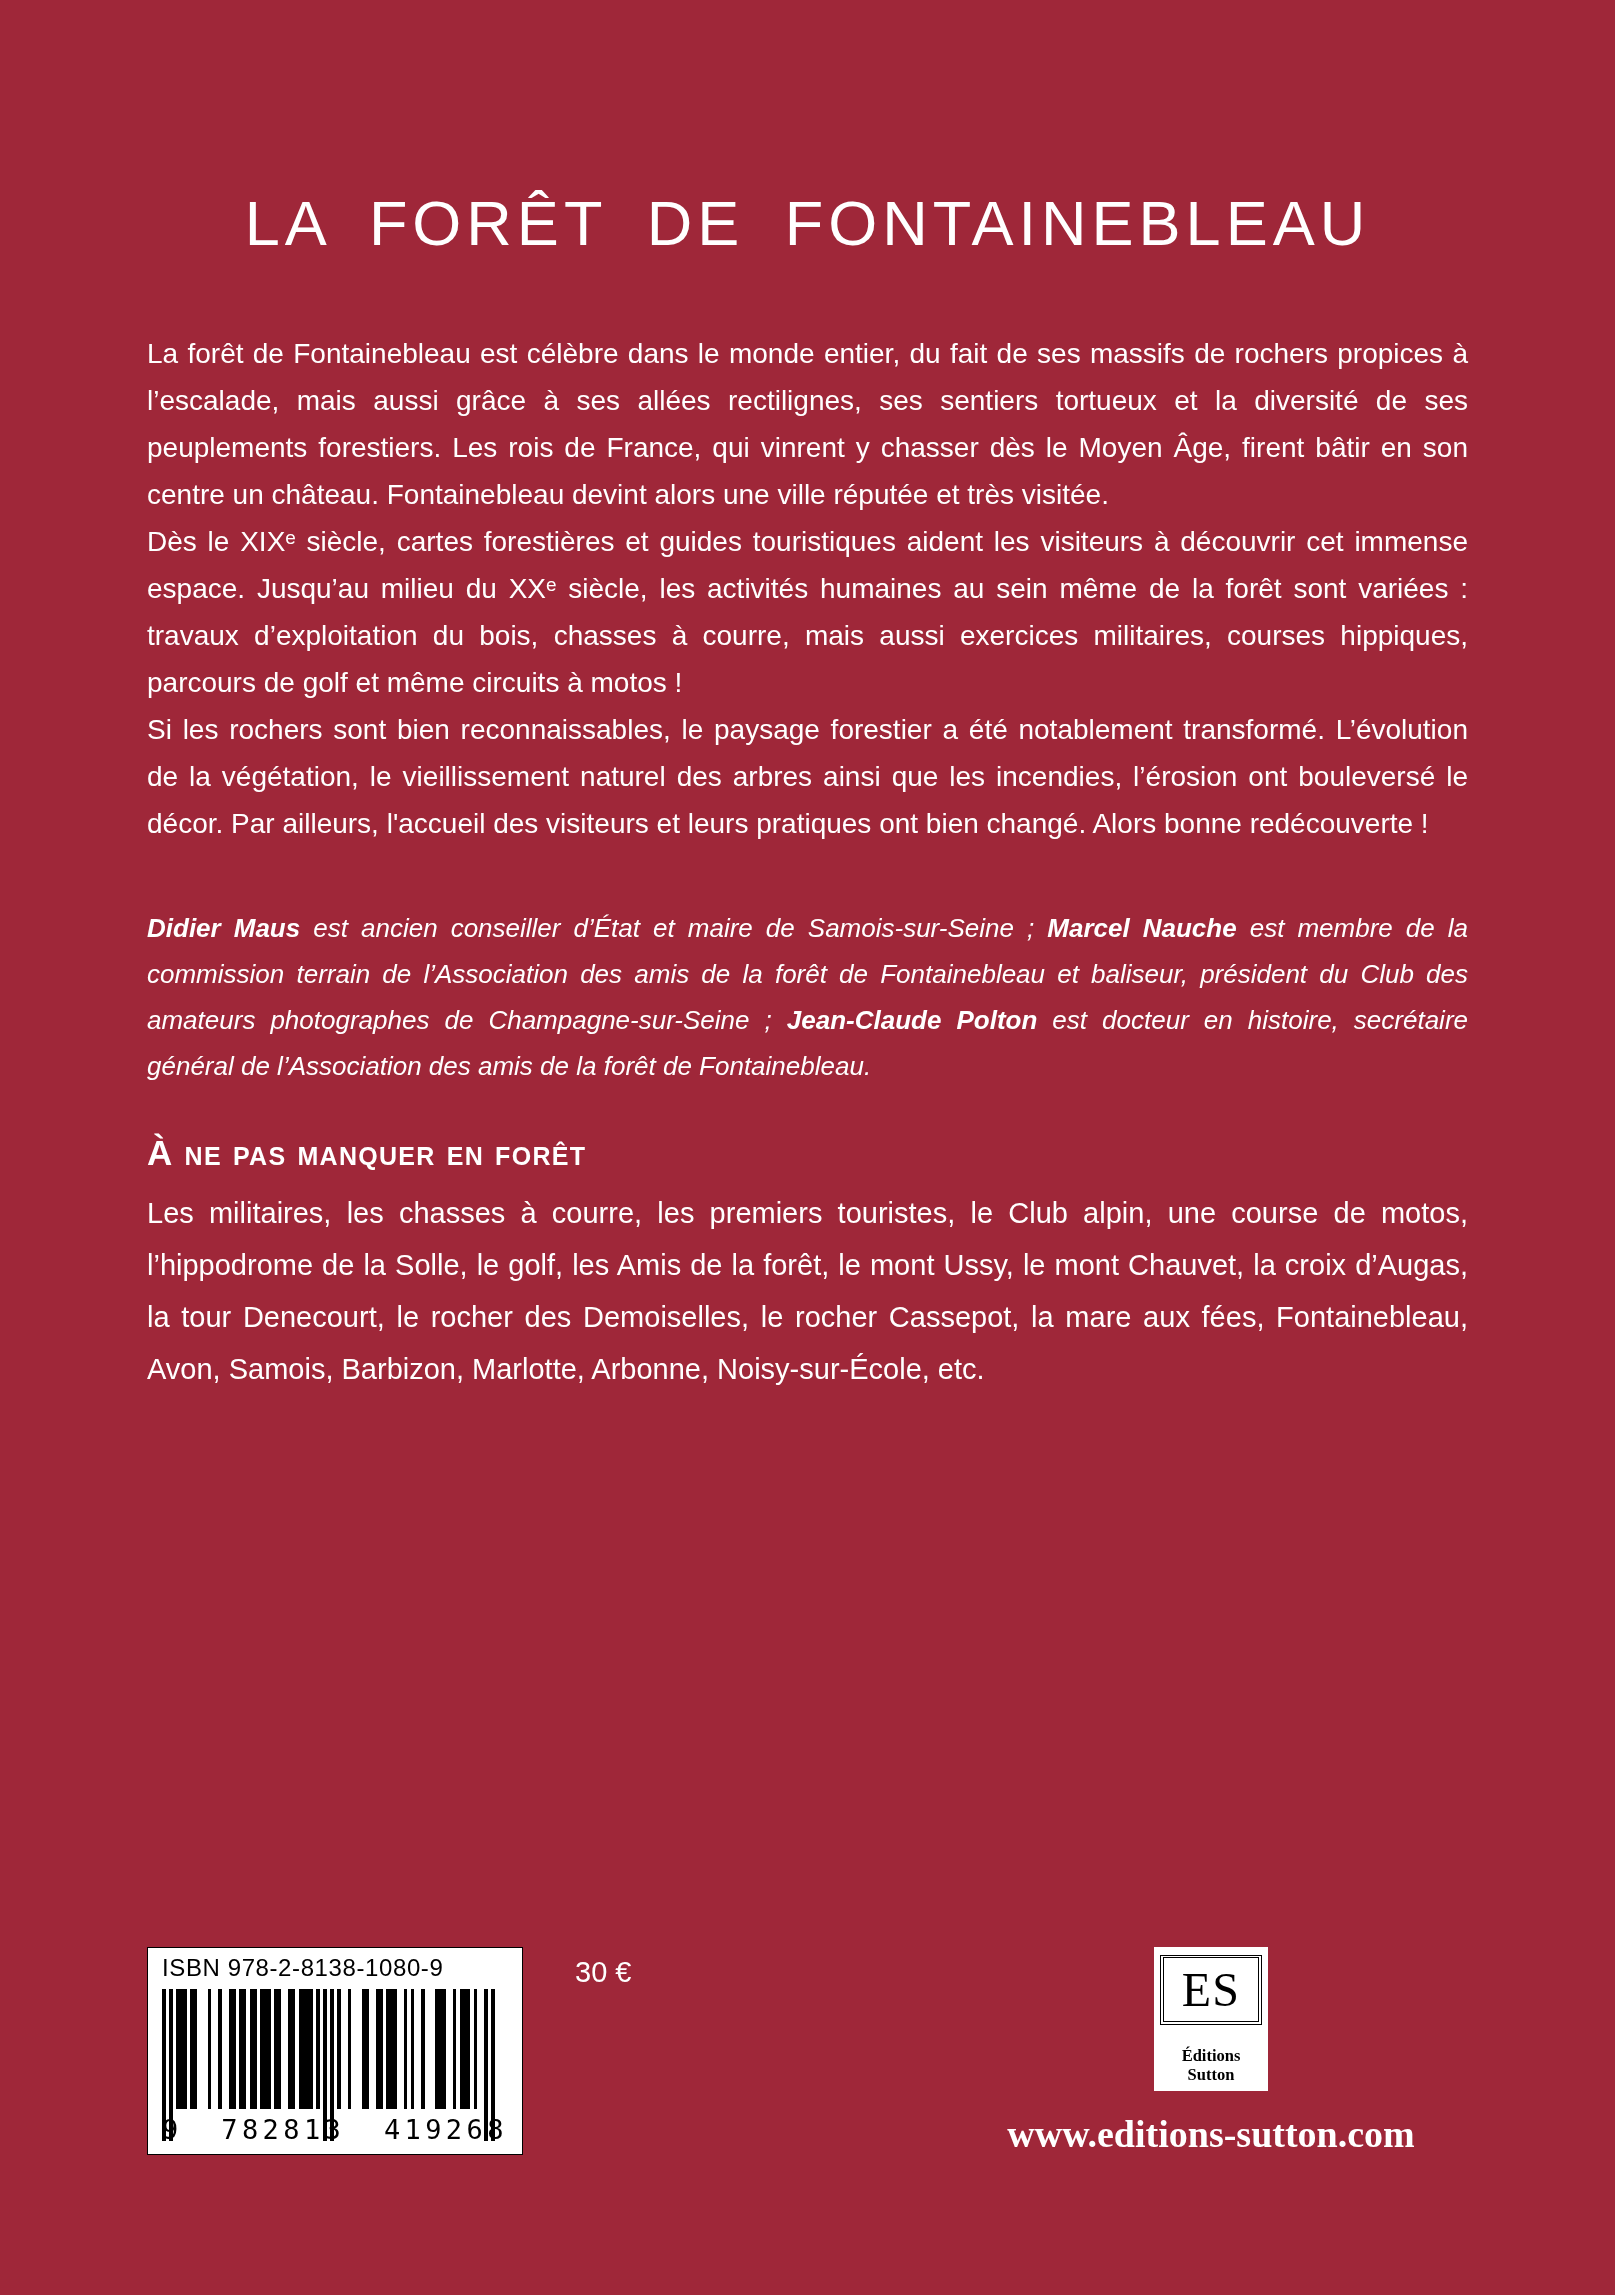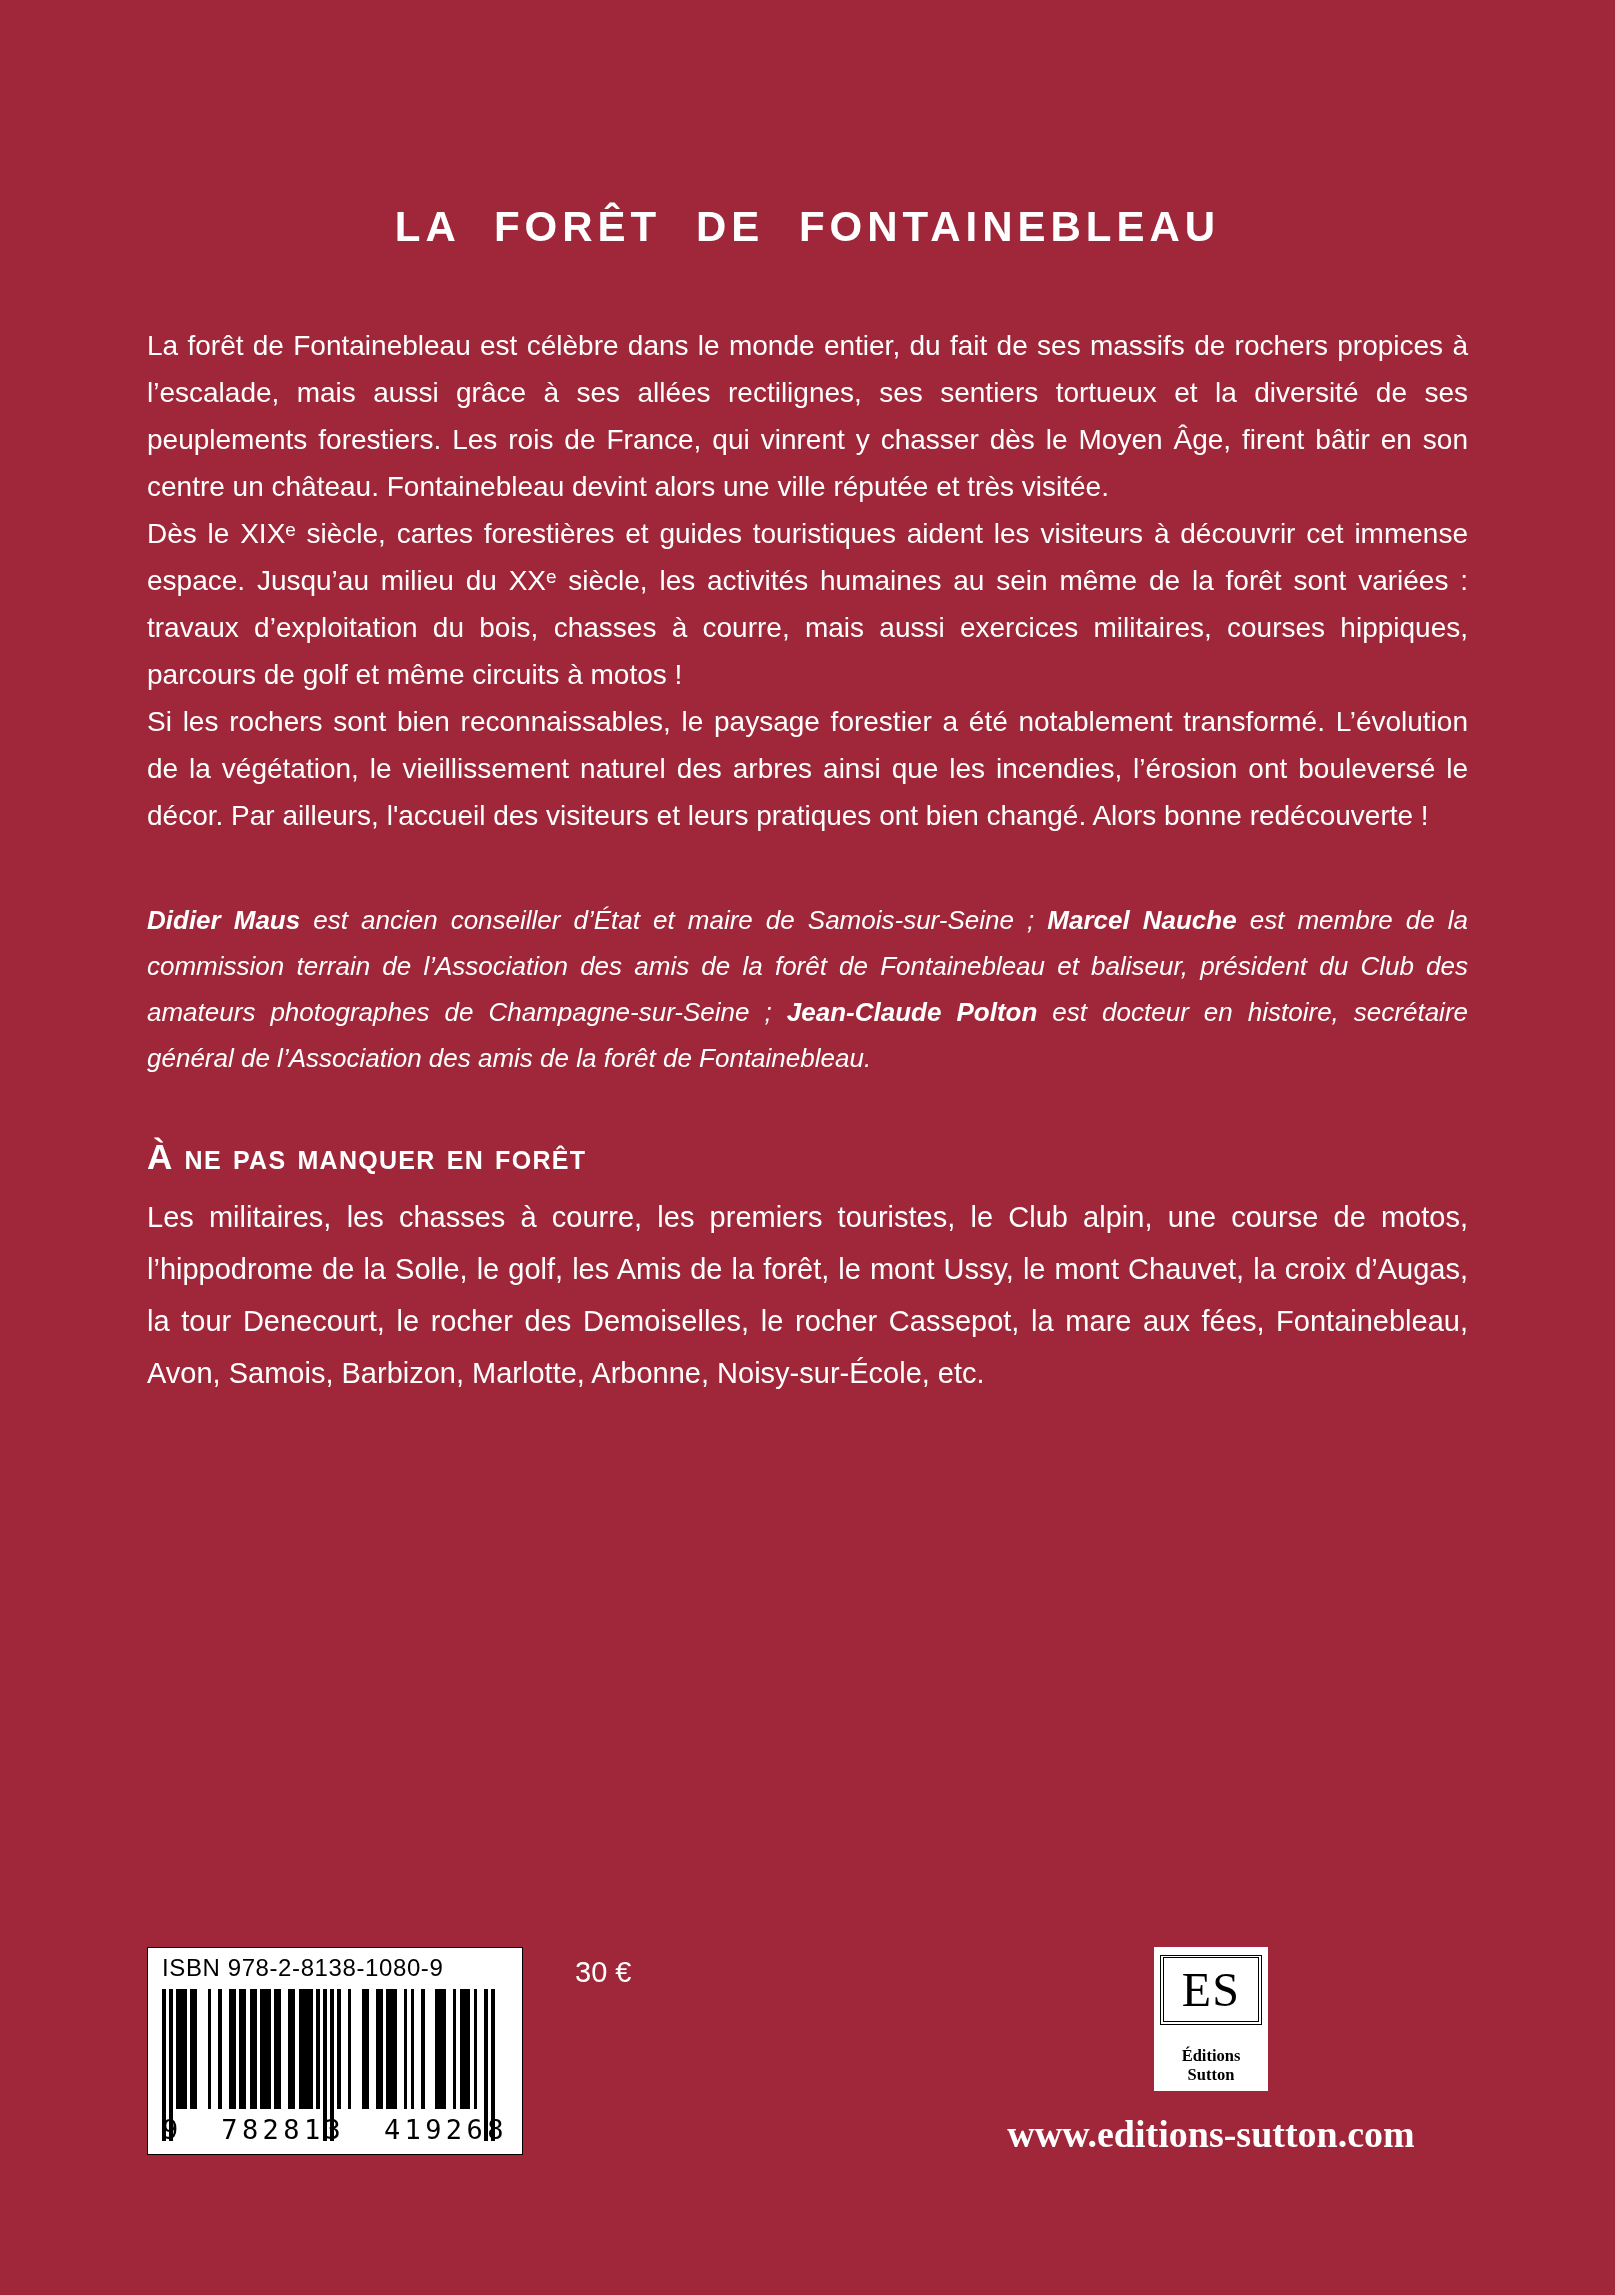--- a/index.html
+++ b/index.html
@@ -10,23 +10,23 @@
     height: 2295px;
     box-sizing: border-box;
     padding: 187px 147px 0 147px;
     background: #9f2739;
     color: #ffffff;
     font-family: "Liberation Sans", "DejaVu Sans", sans-serif;
     overflow: hidden;
   }
   header { text-align: center; }
   h1.title {
-    margin: 16px;
-    font-size: 42px;
-    font-weight: bold;
+    margin: 0;
+    font-size: 63px;
+    font-weight: normal;
     letter-spacing: 5px;
     word-spacing: 18px;
   }
   h2.subtitle {
     margin: 25px 0 0 0;
     font-size: 44px;
     font-weight: normal;
     font-variant: small-caps;
     letter-spacing: 3.8px;
     word-spacing: 7.6px;
@@ -34,21 +34,21 @@
   .synopsis { margin-top: 71px; font-size: 28px; line-height: 47px; }
   .synopsis p { margin: 0; text-align: justify; }
   .bio {
     margin-top: 58px;
     font-style: italic;
     font-size: 26px;
     line-height: 46px;
   }
   .bio p { margin: 0; text-align: justify; }
   .bio .author { font-weight: bold; }
-  .highlights { margin-top: 56px; }
+  .highlights { margin-top: 44px; }
   .highlights h3 {
     margin: 0;
     font-size: 35px;
     font-weight: bold;
     font-variant: small-caps;
     letter-spacing: 1.3px;
   }
   .highlights p {
     margin: 14px 0 0 0;
     font-size: 29px;

